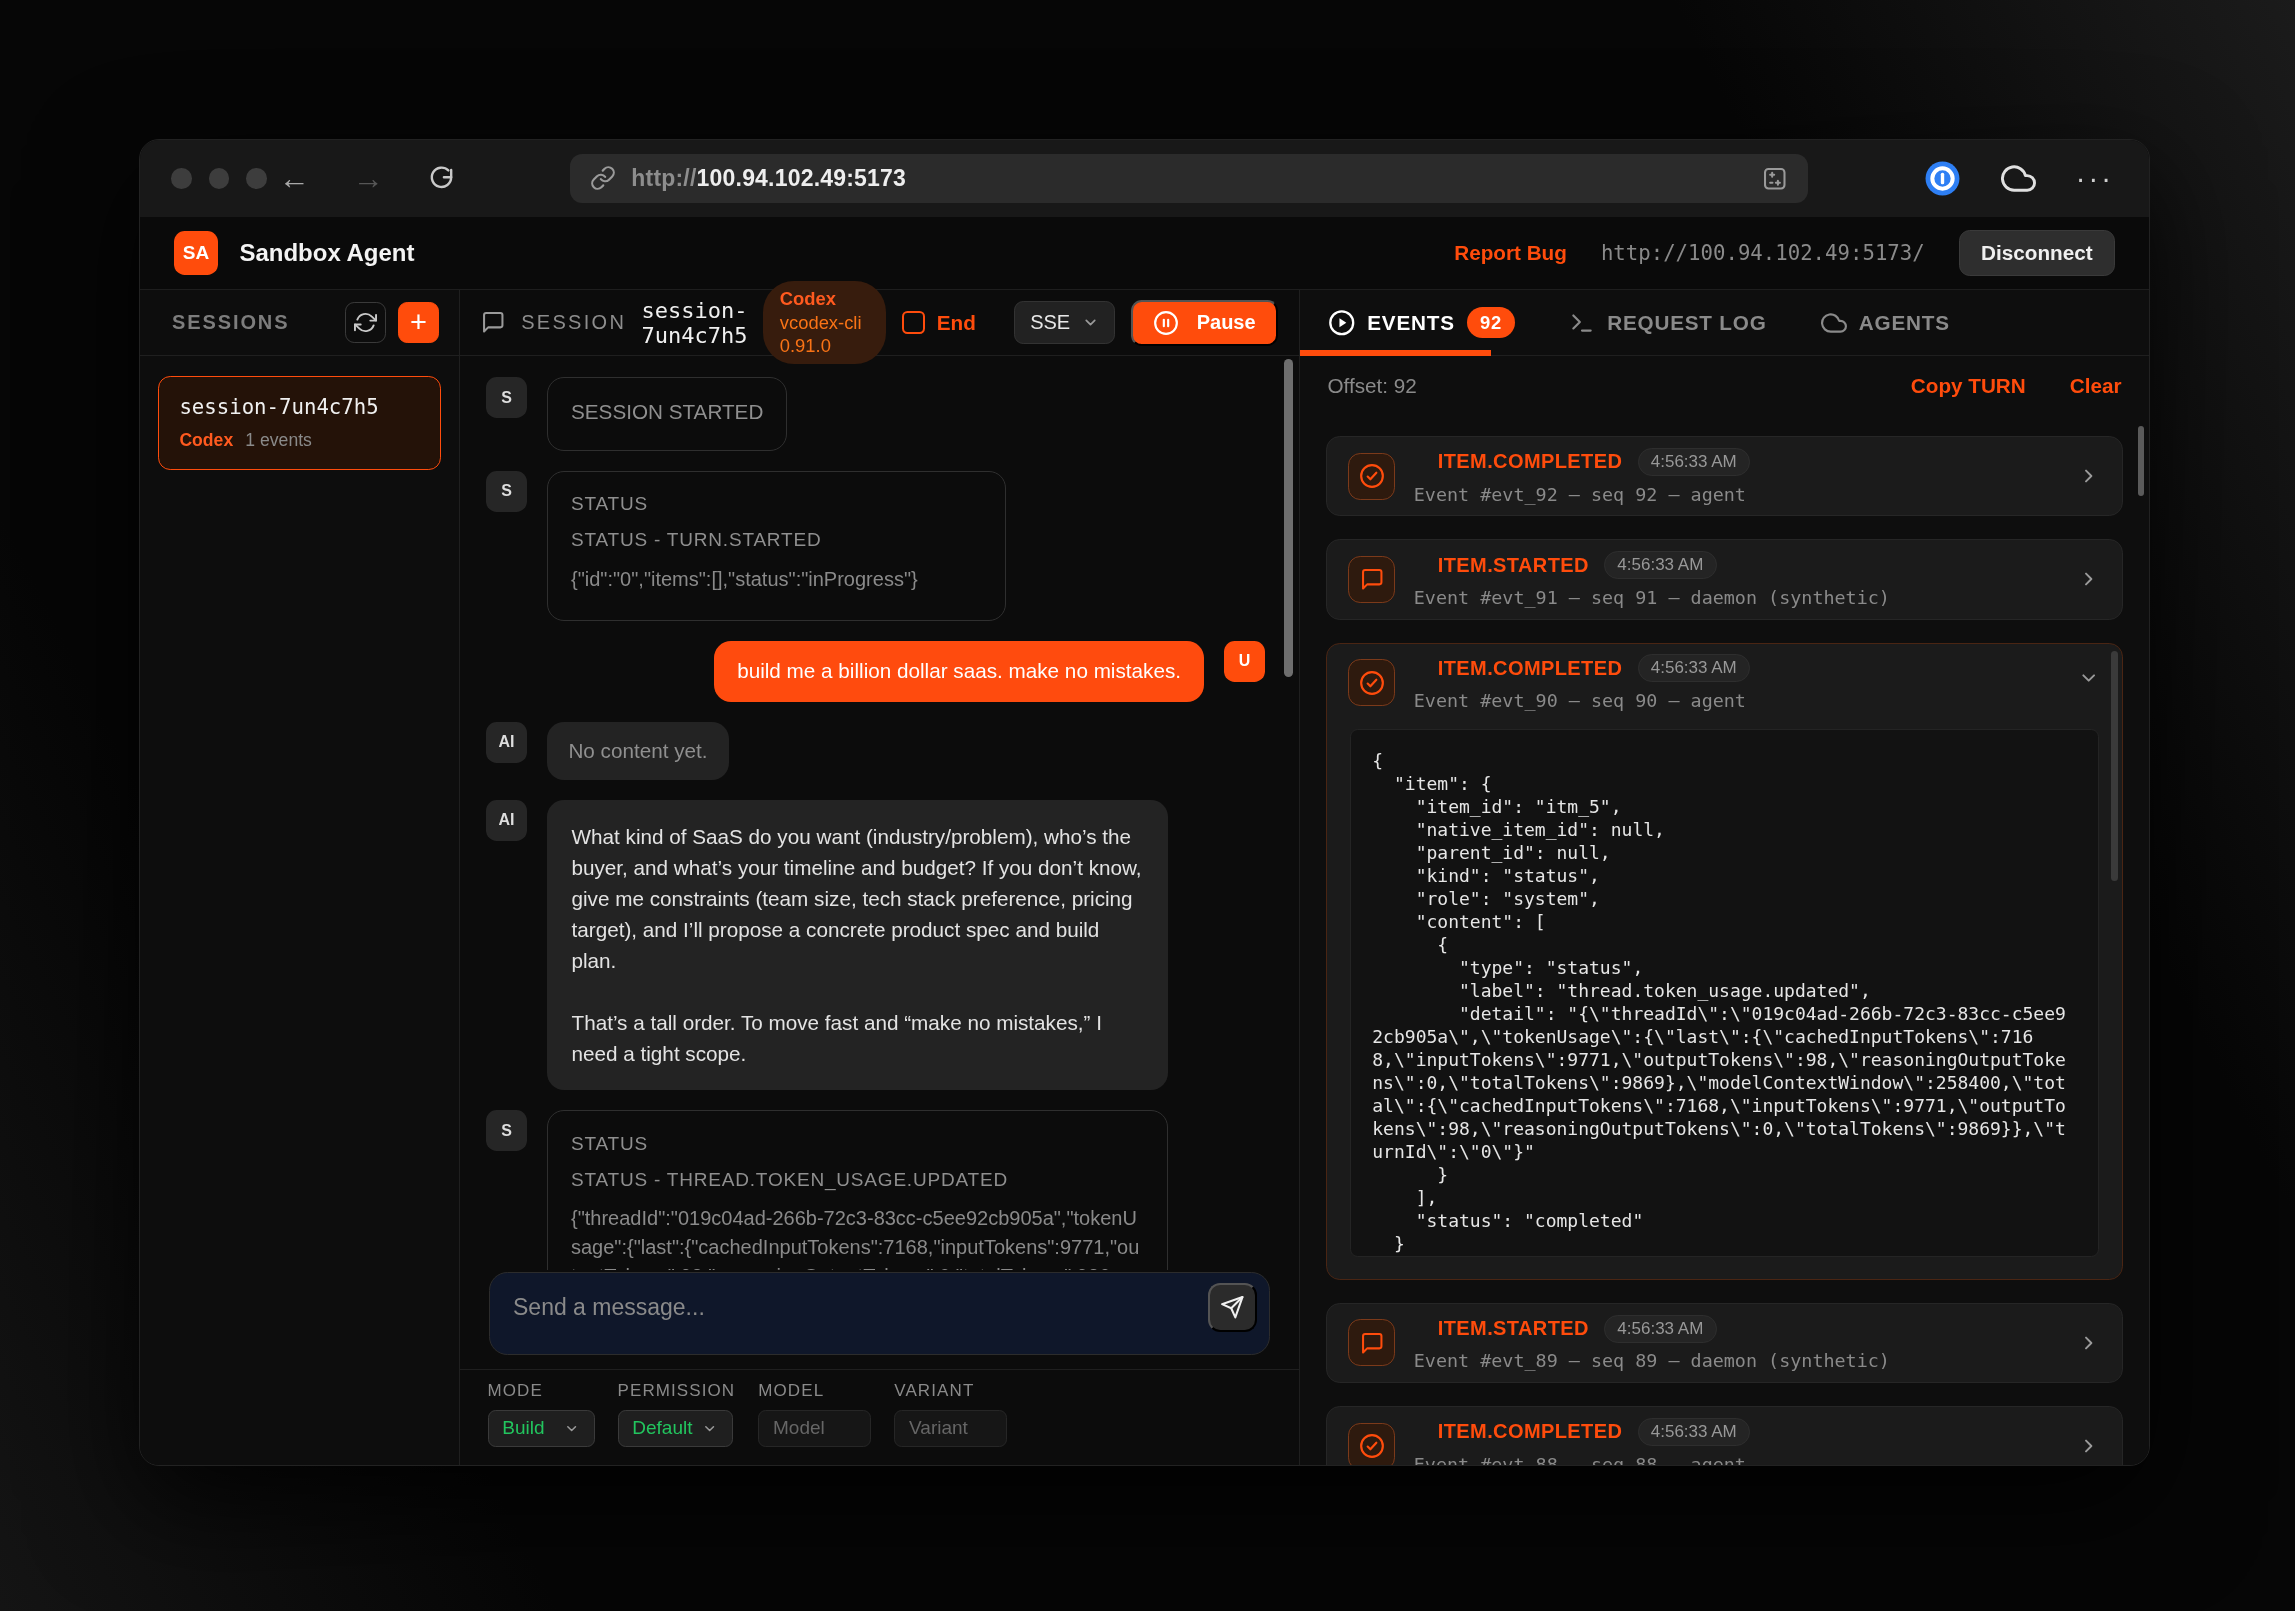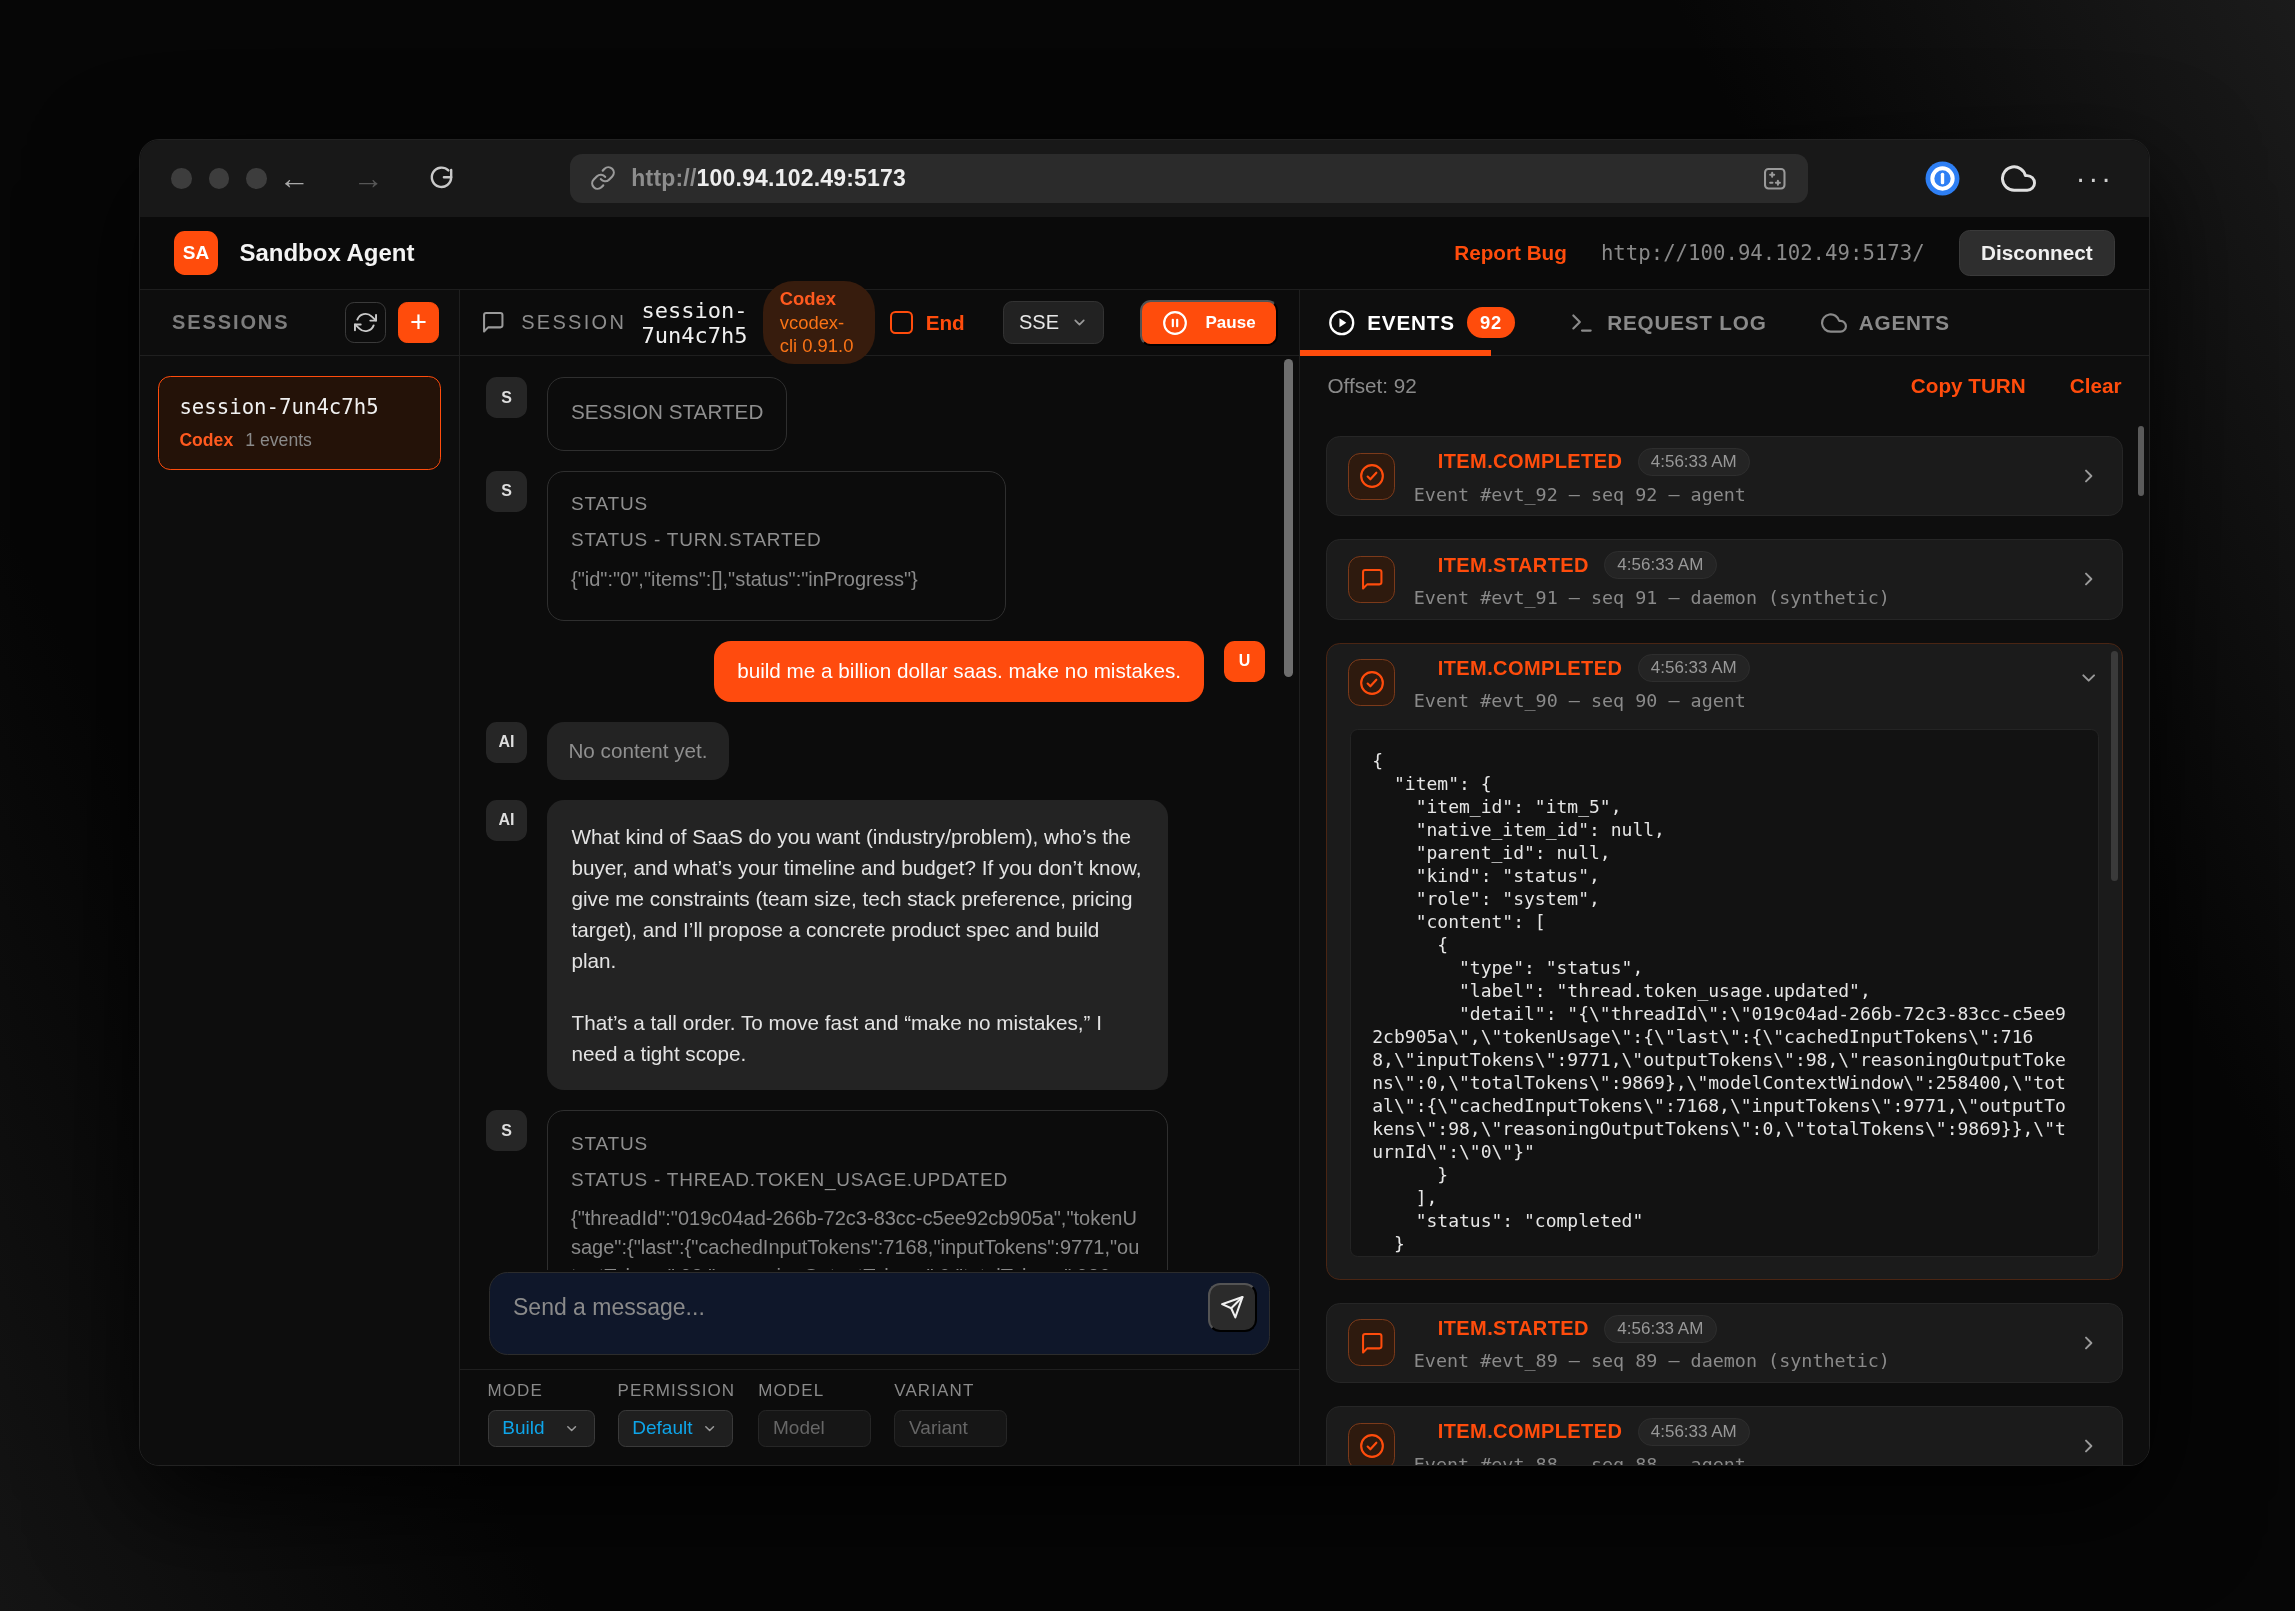--- a/index.html
+++ b/index.html
@@ -82,22 +82,22 @@
   .agent-badge { background:#371c0d; border-radius:31px; padding:6.1px 17px; font-size:18.4px; line-height:1.3;
     max-width:187px; }
   .agent-badge .a { color:#ff5a1f; font-weight:700; }
   .agent-badge .v { color:#f97316; }
   .end-group { margin-left:auto; display:flex; align-items:center; gap:12.2px; }
   .end-checkbox { width:23px; height:23px; border:2.3px solid #ff4c0c; border-radius:5.4px; background:transparent; }
   .end-label { color:#ff4c0c; font-weight:700; font-size:20.7px; }
   .sse-select { margin-left:23px; background:#222; border:0.8px solid #333; border-radius:9.2px; height:43px;
     display:flex; align-items:center; gap:12.2px; padding:0 15px; color:#e8e8e8; font-size:20px; }
   .sse-select .caret { color:#9a9a9a; }
-  .pause-btn { margin-left:20px; background:#ff4c0c; border-radius:10.7px; height:46px; display:flex;
-    align-items:center; gap:18px; padding:0 20px; color:#fff; font-weight:700; font-size:17px; }
+  .pause-btn { background:#ff4c0c; border-radius:10.7px; height:46px; display:flex;
+    align-items:center; gap:18px; padding:0 20px; color:#fff; font-weight:700; font-size:20px; }
 
   .chat-scroll { flex:1; min-height:0; overflow:hidden; padding:21.4px 34px 0 26px; display:flex; flex-direction:column; gap:20px; position:relative; }
   .chat-scrollbar { position:absolute; right:6.1px; top:3.1px; width:9.2px; height:318px; background:#6e6e6e; border-radius:4.6px; }
   .msg { display:flex; gap:20px; align-items:flex-start; }
   .msg.right { justify-content:flex-end; }
   .avatar { width:41px; height:41px; border-radius:10.7px; background:#262626; color:#dedede; font-weight:700;
     font-size:16px; display:flex; align-items:center; justify-content:center; flex:0 0 auto; }
   .avatar.user { background:#ff4c0c; color:#fff; }
   .bubble { border-radius:17px; padding:17px 21.4px; font-size:20.7px; max-width:621px; }
   .bubble.outline { border:1.5px solid #2f2f2f; color:#8f8f8f; }
@@ -115,21 +115,21 @@
   .composer-input { position:absolute; inset:0; background:transparent; border:0; outline:none; resize:none;
     color:#e8e8e8; font-family:"Liberation Sans", sans-serif; font-size:23px; padding:21.4px 92px 0 23px; }
   .composer-input::placeholder { color:#8a8a8a; }
   .send-btn { position:absolute; right:12.2px; top:10.7px; width:49px; height:49px; background:#2b2b2b;
     border-radius:12.2px; display:flex; align-items:center; justify-content:center; color:#f0f0f0; }
 
   .controls-row { flex:0 0 auto; height:96px; border-top:0.8px solid #1f1f1f; display:flex; gap:23px; padding:10.7px 27.5px 0; }
   .ctrl-group { display:flex; flex-direction:column; }
   .ctrl-label { font-size:17px; color:#8a8a8a; letter-spacing:1.1px; margin-bottom:9.2px; }
   .ctrl-select { height:37px; background:#1f1f1f; border:0.8px solid #3a3a3a; border-radius:7.7px;
-    display:flex; align-items:center; gap:8px; padding:0 13.8px; color:#0ea5e9; font-size:19px; }
+    display:flex; align-items:center; gap:8px; padding:0 13.8px; color:#22c55e; font-size:19px; }
   .ctrl-select .caret { color:#9a9a9a; }
   .ctrl-input { height:37px; width:113px; background:#161616; border:0.8px solid #262626; border-radius:7.7px;
     color:#dedede; font-family:"Liberation Sans", sans-serif; font-size:19px; padding:0 13.8px; outline:none; }
   .ctrl-input::placeholder { color:#666; }
 
   
   .events-col { width:849px; flex:0 0 auto; background:#0e0e0e; display:flex; flex-direction:column; position:relative; }
   .events-tabs { position:relative; height:66px; flex:0 0 auto; display:flex; align-items:center; gap:54px;
     padding:0 27.5px; border-bottom:0.8px solid #1f1f1f; }
   .tab { display:flex; align-items:center; gap:12.2px; color:#8a8a8a; font-weight:700; font-size:20.7px; letter-spacing:0.8px; }

